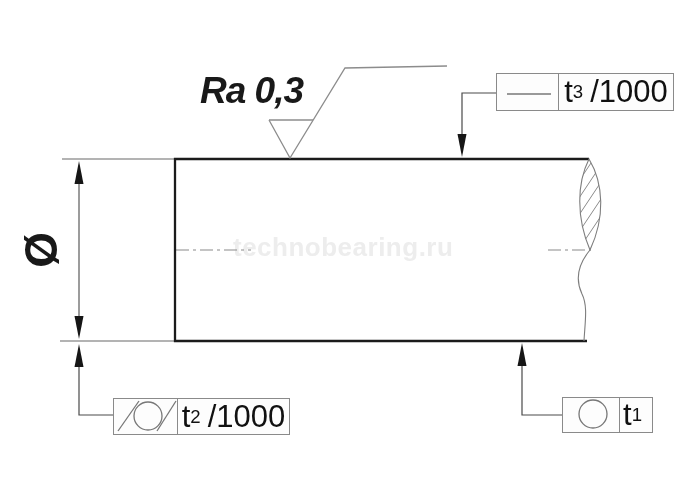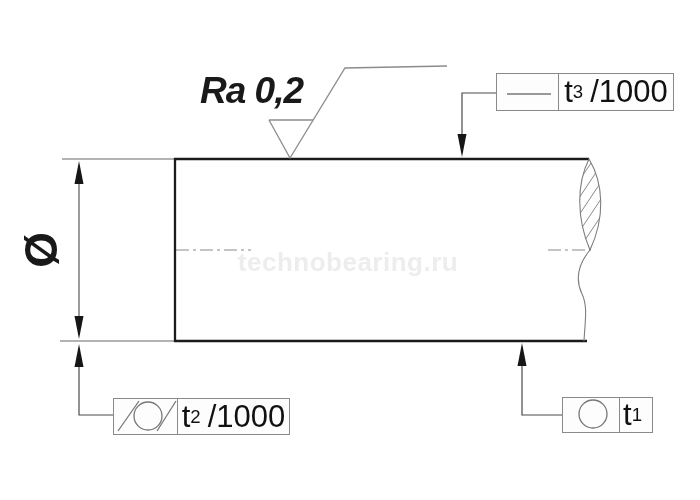--- a/index.html
+++ b/index.html
@@ -3,22 +3,22 @@
 <meta charset="utf-8">
 <style>
   html,body{margin:0;padding:0;background:#ffffff;}
   .canvas{
     position:relative;width:700px;height:500px;background:#ffffff;overflow:hidden;
     font-family:"Liberation Sans",sans-serif;
   }
   .canvas svg{position:absolute;left:0;top:0;}
   .watermark{
     position:absolute;left:233px;top:230px;width:230px;height:34px;
-    text-align:center;font-size:26px;font-weight:700;color:#ededed;
-    letter-spacing:0.5px;line-height:34px;user-select:none;margin-top:15px;
+    font-size:26px;font-weight:700;color:#ededed;
+    letter-spacing:0.5px;line-height:34px;user-select:none;
   }
   .ra-label{
     position:absolute;left:200px;top:70px;
     font-size:37px;font-style:italic;font-weight:600;color:#191919;
     letter-spacing:-1px;white-space:nowrap;line-height:42px;
   }
   .phi{
     position:absolute;left:12px;top:221px;width:58px;height:58px;
     font-size:46px;font-weight:700;color:#191919;text-align:center;line-height:58px;
     transform:rotate(90deg);
@@ -104,21 +104,21 @@
         <line x1="565" y1="236" x2="615" y2="161"></line>
         <line x1="565" y1="253" x2="615" y2="178"></line>
         <line x1="565" y1="270" x2="615" y2="195"></line>
         <line x1="565" y1="287" x2="615" y2="212"></line>
         <line x1="565" y1="304" x2="615" y2="229"></line>
       </g>
       <path d="M590 250 C580 262 574 277 582 294 C588 306 585 322 584 341" fill="none" stroke="#7d7d7d" stroke-width="1.1"></path>
     </g>
   </svg>
 
-  <div class="ra-label">Ra 0,2</div>
+  <div class="ra-label">Ra 0,3</div>
 
   <div class="phi">Ø</div>
 
   <div class="tol-frame frame-t3">
     <div class="sym-cell">
       <svg width="61" height="35">
         <line x1="10" y1="20" x2="54" y2="20" stroke="#777777" stroke-width="1.7"></line>
       </svg>
     </div>
     <div class="txt-cell">

